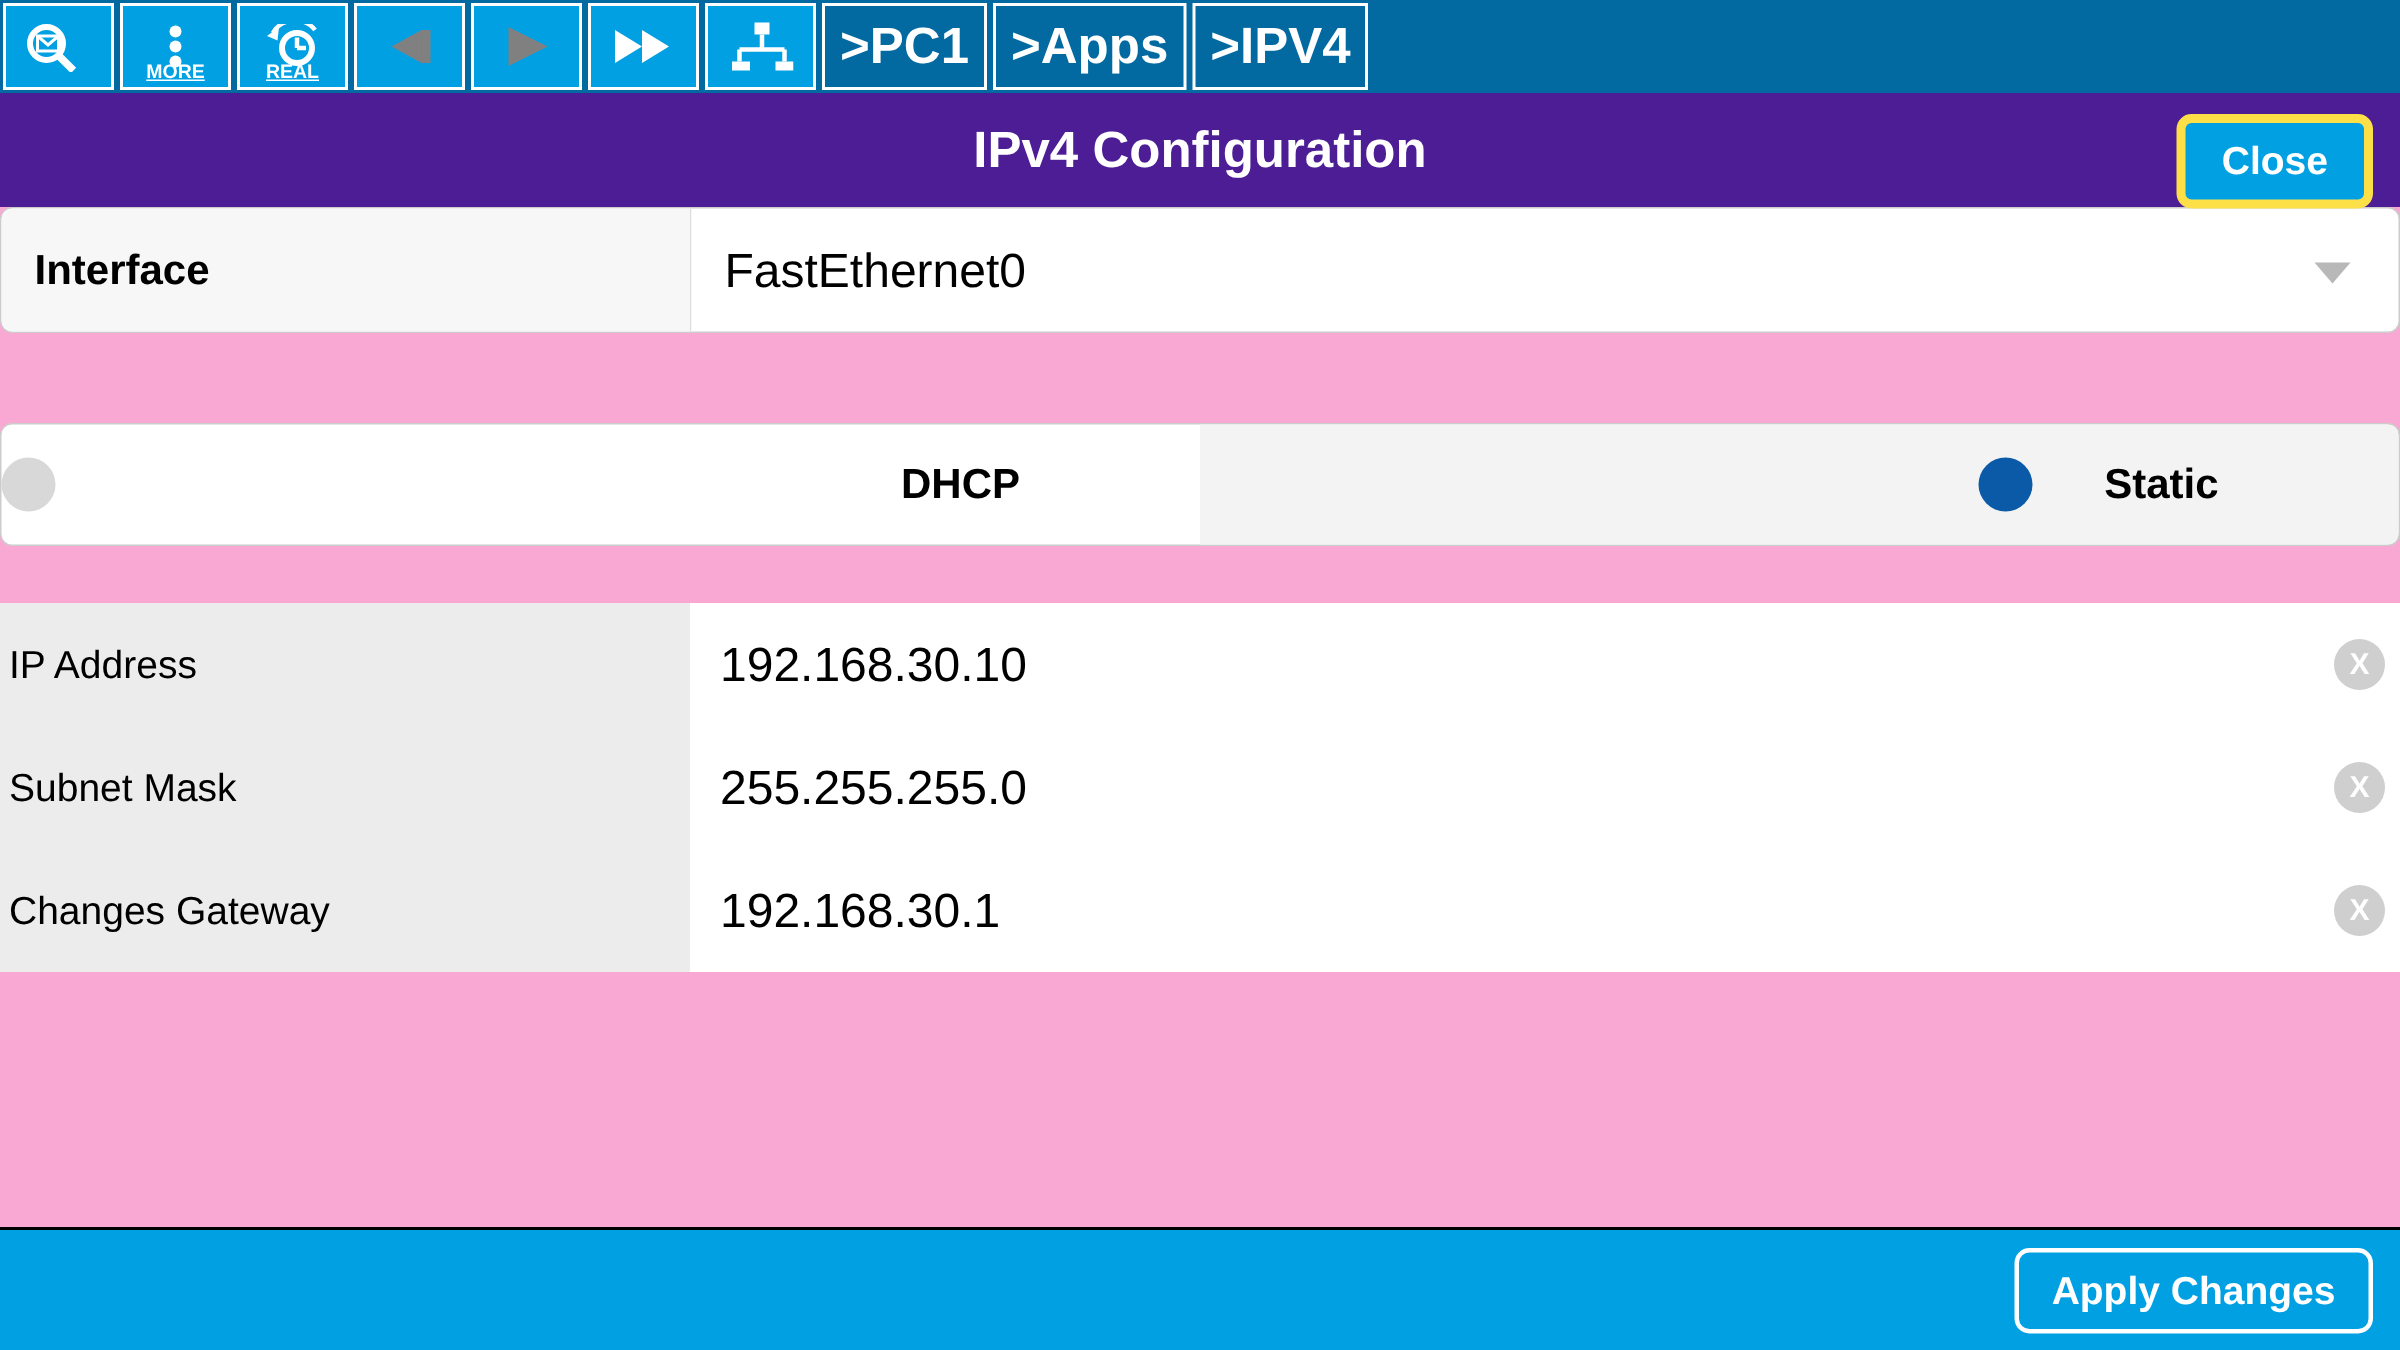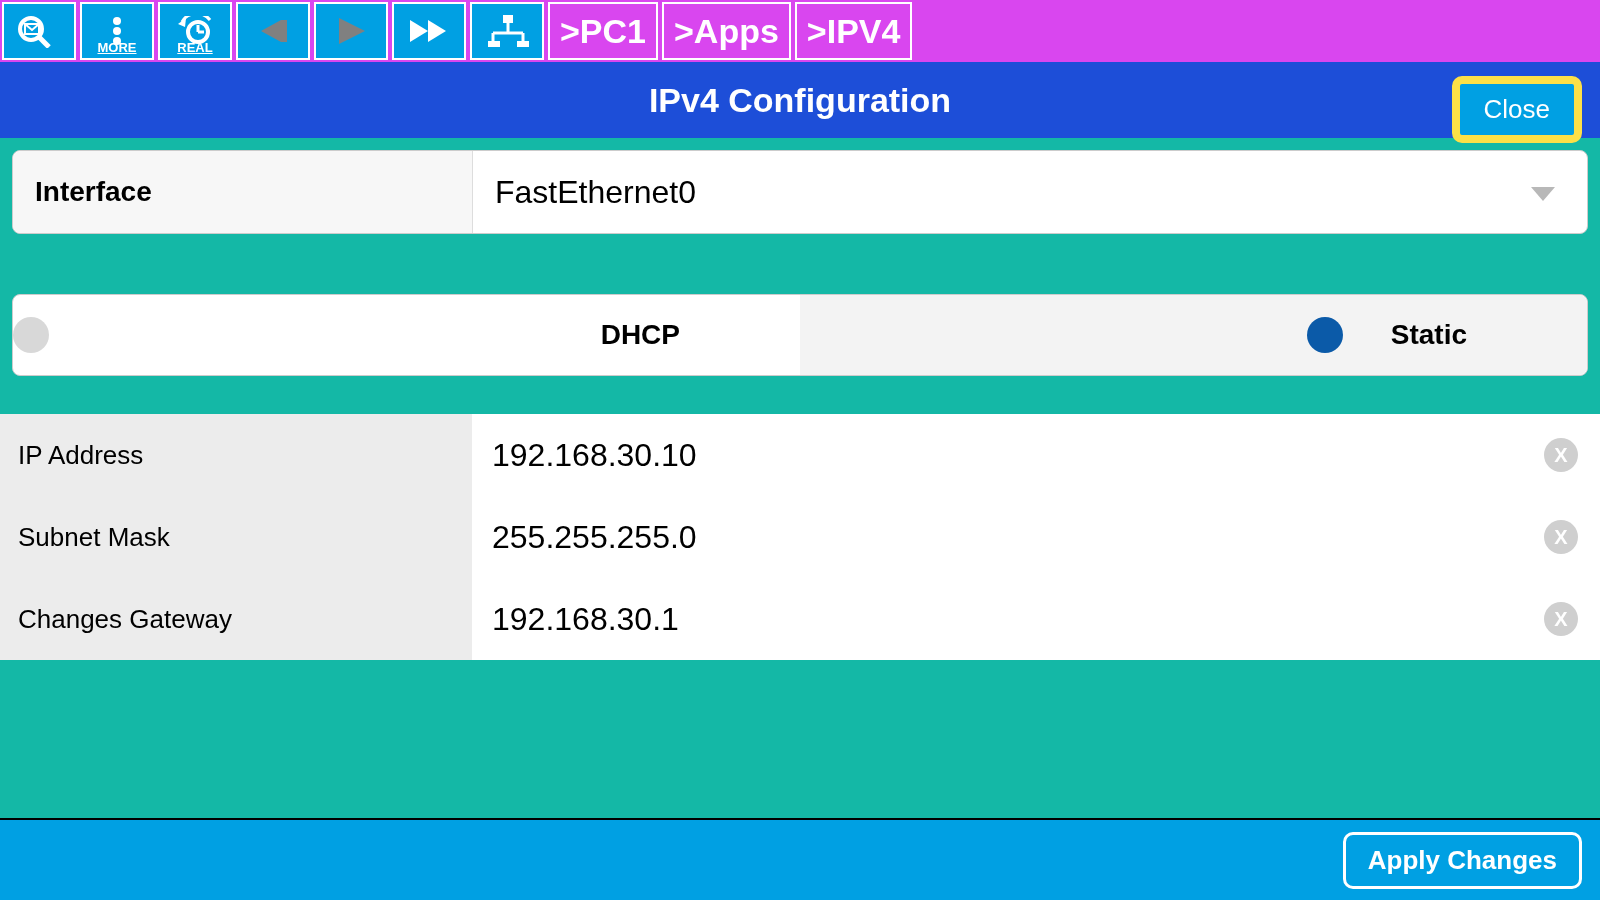--- a/index.html
+++ b/index.html
@@ -1,20 +1,20 @@
 <!DOCTYPE html>
 <html><head>
 <meta charset="utf-8">
 <style>
   * { box-sizing: border-box; margin: 0; padding: 0; }
   html, body { width: 1600px; height: 900px; font-family: Arial, Helvetica, sans-serif; overflow: hidden; background:#000; }
   
   
   .toolbar {
-    background: #d946ef;
+    background: #0369a1;
     height: 62px;
     display: flex;
     align-items: stretch;
     gap: 4px;
     padding: 2px;
   }
   .tb-btn {
     border: 2px solid #fff;
     background: #00a0e3;
     color: #fff;
@@ -41,47 +41,47 @@
     display: flex;
     align-items: center;
     justify-content: center;
     padding: 0 10px;
     cursor: pointer;
   }
   .tb-icon svg { display:block; }
   
   
   .titlebar {
-    background: #1d4ed8;
+    background: #4c1d95;
     height: 76px;
     display: flex;
     align-items: center;
     justify-content: center;
     position: relative;
   }
   .titlebar h1 { color: #fff; font-size: 34px; font-weight: bold; }
   .close-btn {
     position: absolute;
     right: 18px;
     top: 14px;
     background: #00a0e3;
     color: #fff;
-    border: 8px solid #fde047;
+    border: 6px solid #fde047;
     border-radius: 10px;
     font-size: 26px;
-    font-weight: normal;
+    font-weight: bold;
     padding: 10px 24px;
     cursor: pointer;
   }
   
   
   .body {
-    background: #14b8a6;
+    background: #f9a8d4;
     height: calc(900px - 62px - 76px - 80px - 2px);
-    padding: 12px;
+    padding: 0;
     overflow: hidden;
   }
   
   .card {
     background: #fff;
     border: 1px solid #ccc;
     border-radius: 8px;
     display: flex;
     align-items: stretch;
     height: 84px;

